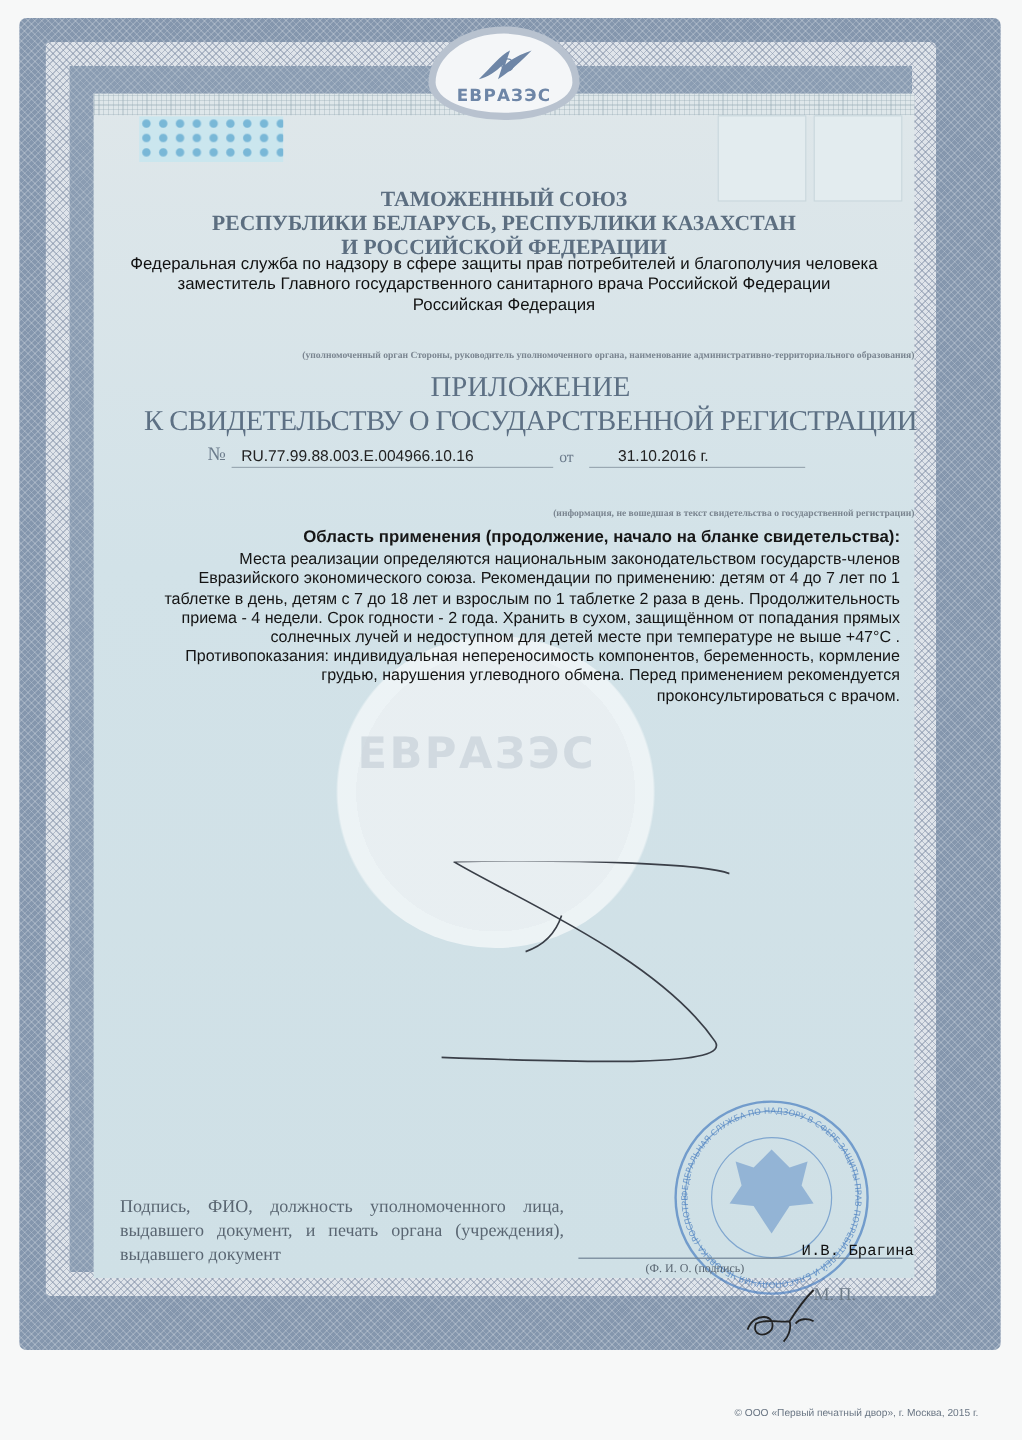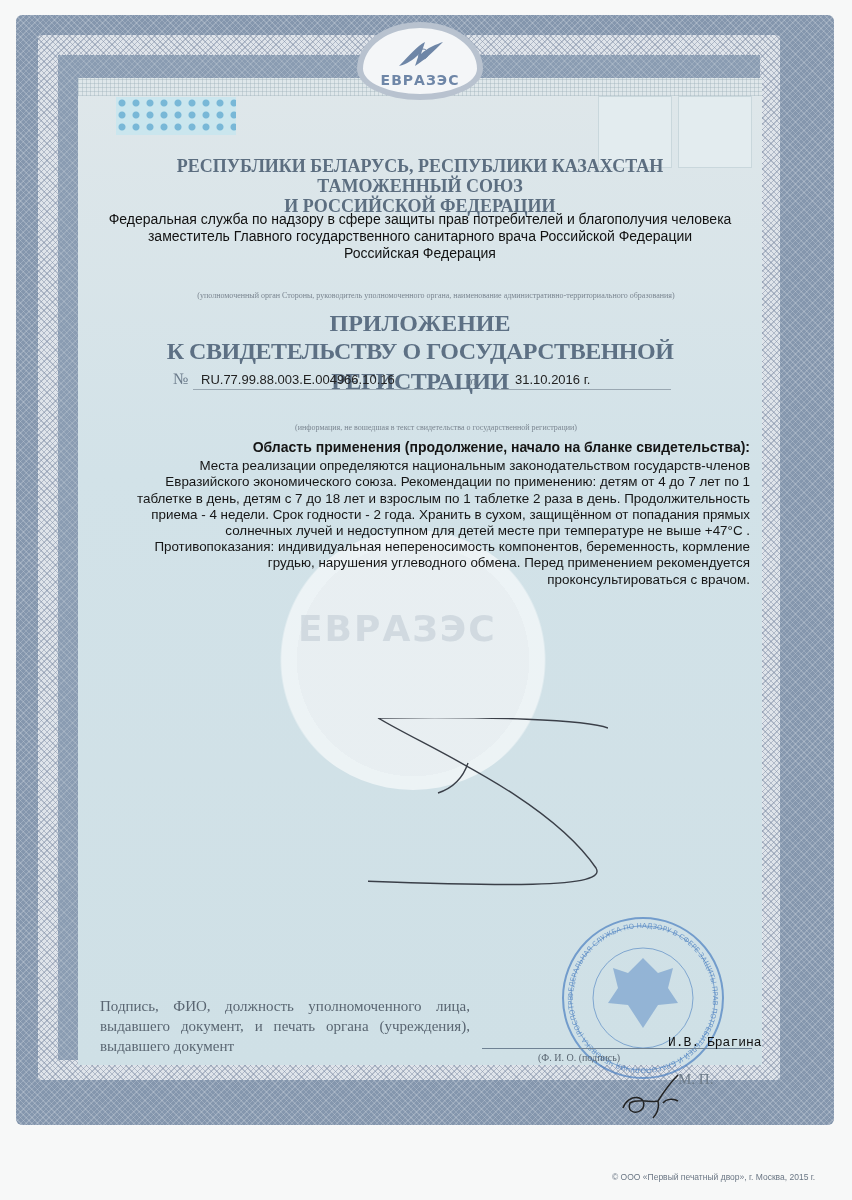--- a/index.html
+++ b/index.html
@@ -77,26 +77,26 @@
   .serif { font-family: "Liberation Serif", serif; }
   .heading-block {
     position: absolute; left: 0; width: 100%; text-align: center; color: #5c6e80;
   }
   .h-union { top: 78px; font-size: 18px; font-weight: bold; line-height: 20px; }
   .authority {
     position: absolute; left: 0; width: 100%; text-align: center; color: #111;
     font-size: 14px; line-height: 17px; top: 133px;
   }
   .caption {
-    position: absolute; left: 16px; width: 100%; text-align: center;
-    font-size: 8px; color: #7a8590;
+    position: absolute; left: 0; width: 100%; text-align: right;
+    font-size: 8px; color: #7a8590; font-weight: bold;
   }
   .title {
     position: absolute; left: 0; width: 100%; text-align: center; color: #5d7084;
-    font-weight: bold; line-height: 30px;
+    font-weight: normal; line-height: 30px; padding-left: 22px;
   }
   .reg-row {
     position: absolute; top: 293px; left: 95px; width: 500px; height: 22px;
     font-size: 13px; color: #222;
   }
   .reg-row .lbl { position: absolute; font-size: 16px; color: #6c7c8c; }
   .reg-row .line { position: absolute; top: 18px; height: 1px; background: #9aa8b2; }
   .reg-row .val { position: absolute; top: 1px; text-align: center; }
   .body-text {
     position: absolute; left: 22px; top: 361px; width: 650px;
@@ -130,22 +130,22 @@
 <div class="content">
   <div class="grid-strip"></div>
   <div class="holo"></div>
   <div class="photo-box" style="left:520px"></div>
   <div class="photo-box" style="left:600px"></div>
 
   <div class="watermark"></div>
   <div class="watermark-text">ЕВРАЗЭС</div>
 
   <div class="heading-block h-union serif">
+    <div>ТАМОЖЕННЫЙ СОЮЗ</div>
     <div>РЕСПУБЛИКИ БЕЛАРУСЬ, РЕСПУБЛИКИ КАЗАХСТАН</div>
-    <div>ТАМОЖЕННЫЙ СОЮЗ</div>
     <div>И РОССИЙСКОЙ ФЕДЕРАЦИИ</div>
   </div>
 
   <div class="authority">
     <div>Федеральная служба по надзору в сфере защиты прав потребителей и благополучия человека</div>
     <div>заместитель Главного государственного санитарного врача Российской Федерации</div>
     <div>Российская Федерация</div>
   </div>
 
   <div class="caption serif" style="top:213px">(уполномоченный орган Стороны, руководитель уполномоченного органа, наименование административно-территориального образования)</div>

